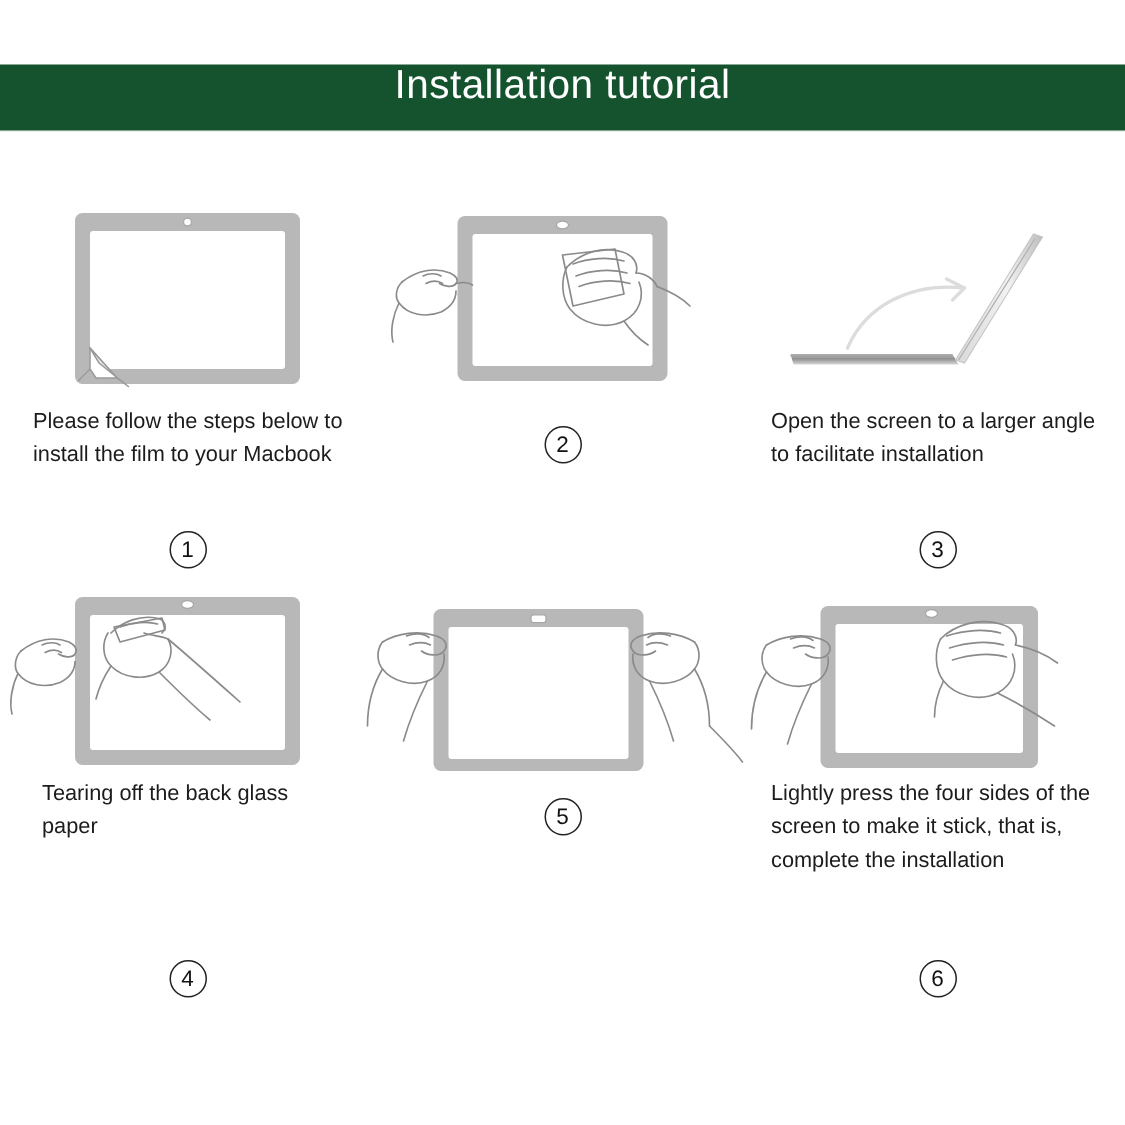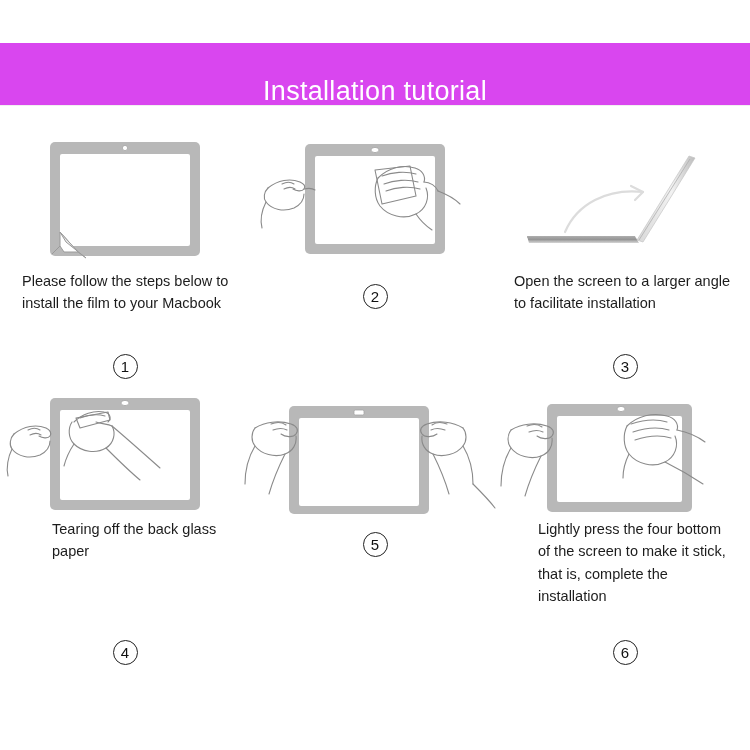--- a/index.html
+++ b/index.html
@@ -14,24 +14,24 @@
     overflow: hidden;
     position: relative;
   }
 
   
   .header-bar {
     position: absolute;
     left: 0;
     top: 43px;
     width: 750px;
-    height: 62px;
-    background: #d946ef;
-    display: flex;
-    align-items: flex-end;
+    height: 44px;
+    background: #14532d;
+    display: flex;
+    align-items: flex-start;
     justify-content: center;
     box-shadow: 0 1px 0 rgba(0,0,0,0.06);
   }
   .header-title {
     color: #ffffff;
     font-size: 27px;
     font-weight: 400;
     letter-spacing: 0.3px;
     line-height: 1;
   }
@@ -87,21 +87,21 @@
     align-items: center;
     justify-content: center;
     font-size: 15px;
     color: #111;
     line-height: 1;
     box-sizing: border-box;
   }
 
   
   .step-cell.r1 .caption { min-height: 70px; }
-  .step-cell.r2 .caption { min-height: 108px; margin-left: 24px; }
+  .step-cell.r2 .caption { min-height: 108px; }
   .step-cell.r2 .illus   { height: 132px; }
 </style>
 </head>
 <body>
 
 <div class="header-bar">
   <div class="header-title">Installation tutorial</div>
 </div>
 
 <div class="steps-grid">
@@ -268,19 +268,19 @@
           <path d="M126 36 C138 32 152 31 162 34"></path>
           <path d="M128 44 C140 40 154 39 164 42"></path>
           <path d="M130 52 C142 48 156 47 166 50"></path>
           <path d="M122 38 C118 46 118 58 124 66 C132 76 148 80 160 74 C170 69 174 58 170 48"></path>
           <path d="M172 42 C182 44 192 48 200 54"></path>
           <path d="M160 74 C172 80 186 88 198 96"></path>
           <path d="M124 66 C120 74 118 82 118 90"></path>
         </g>
       </svg>
     </div>
-    <div class="caption">Lightly press the four bottom of the screen to make it stick, that is, complete the installation</div>
+    <div class="caption">Lightly press the four sides of the screen to make it stick, that is, complete the installation</div>
     <div class="num-wrap">
       <div class="num-circle">6</div>
     </div>
   </div>
 
 </div>
 
 </body></html>

